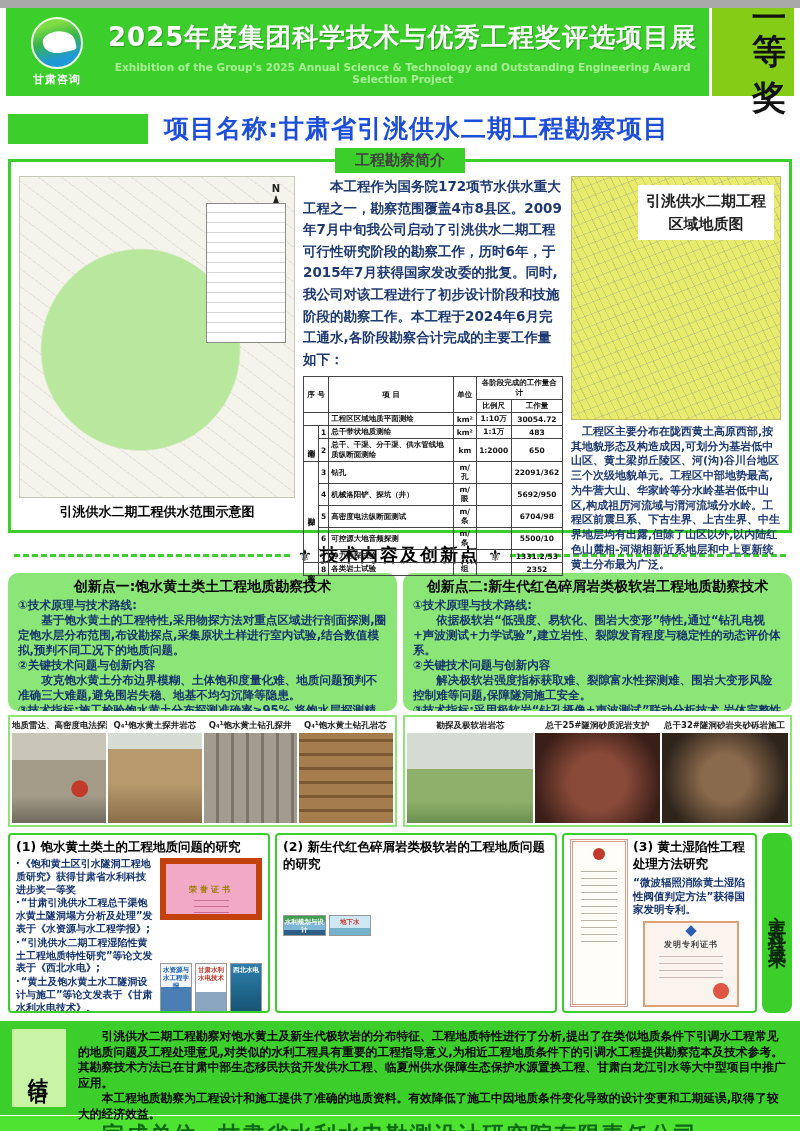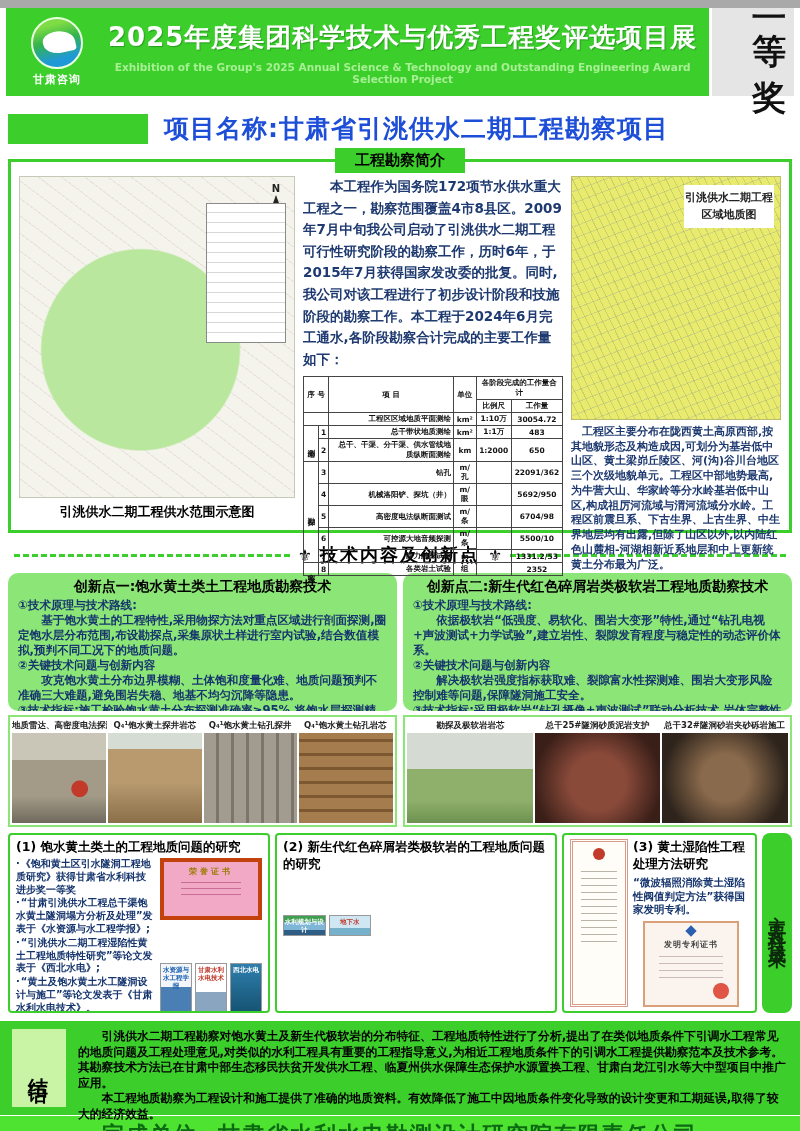--- a/index.html
+++ b/index.html
@@ -13,56 +13,56 @@
   .header-row { display:flex; margin:0 6px; height:88px; }
   .header { flex:1; background:#3ccf2c; display:flex; align-items:center; padding:0 12px; gap:12px; }
   .logo-block { width:78px; text-align:center; flex:none; }
   .logo-circle { width:52px; height:52px; border-radius:50%; margin:0 auto; background:linear-gradient(165deg,#7fdc44 18%,#34b44a 45%,#1f99d6 78%); position:relative; overflow:hidden; border:2px solid #e8ffe0; }
   .logo-circle::after { content:""; position:absolute; left:10px; top:12px; width:32px; height:22px; background:#fff; border-radius:60% 90% 20% 80%; transform:rotate(-12deg); }
   .logo-text { color:#fff; font-size:11px; font-weight:bold; margin-top:3px; letter-spacing:1px; }
   .header-titles { flex:1; text-align:center; }
   .header-title { color:#fff; font-size:26px; font-weight:800; letter-spacing:1px; text-shadow:1px 1px 1px rgba(0,60,0,.35); white-space:nowrap; }
   .header-subtitle { color:#a7ef93; font-size:10.5px; margin-top:6px; font-weight:bold; }
   .header-divider { width:5px; background:#fff; }
-  .award-box { width:112px; background:#e5e5e5; display:flex; align-items:center; justify-content:flex-start;padding-left:40px; }
+  .award-box { width:112px; background:#84cc16; display:flex; align-items:center; justify-content:flex-start;padding-left:40px; }
   .award-box span { color:#111; font-size:34px; font-weight:800; letter-spacing:1px; }
 
   
   .project-row { display:flex; align-items:center; margin:16px 8px 10px; }
   .project-block { width:140px; height:30px; background:#3ccf2c; margin-right:16px; flex:none; }
   .project-title { font-size:25px; font-weight:800; color:#1d4ed8; letter-spacing:1px; white-space:nowrap; }
 
   
   .intro-box { margin:14px 8px 0; border:3px solid #3ccf2c; position:relative; height:374px; padding:14px 8px 6px; }
-  .badge { position:absolute; top:-14px; left:50%; transform:translateX(-50%); background:#3ccf2c; color:#000000; font-size:15px; font-weight:800; padding:3px 20px; white-space:nowrap; }
+  .badge { position:absolute; top:-14px; left:50%; transform:translateX(-50%); background:#3ccf2c; color:#404040; font-size:15px; font-weight:800; padding:3px 20px; white-space:nowrap; }
   .intro-cols { display:flex; gap:8px; height:100%; }
   .col-left { width:276px; flex:none; }
   .supply-map { height:322px; border:1px solid #c5cab8; position:relative; background:
       radial-gradient(ellipse 60% 52% at 44% 54%, #b9e79d 0 60%, rgba(0,0,0,0) 61%),
       repeating-linear-gradient(37deg, rgba(180,150,160,.18) 0 1px, rgba(0,0,0,0) 1px 14px),
       #f4f3ec; }
   .map-legend { position:absolute; top:26px; right:8px; width:80px; height:140px; background:#fff; border:1px solid #8a8a8a;
       background-image:repeating-linear-gradient(0deg,#fff 0 9px,#d8d8d8 9px 10px); }
   .north { position:absolute; top:6px; right:14px; font-size:10px; font-weight:800; color:#222; }
   .north::after { content:""; display:block; margin:1px auto 0; width:0; height:0; border-left:4px solid transparent; border-right:4px solid transparent; border-bottom:11px solid #222; }
   .map-caption { text-align:center; font-size:13px; font-weight:800; color:#000; margin-top:5px; }
 
   .col-center { flex:1; min-width:0; }
   .intro-para { font-size:13.5px; font-weight:700; color:#1e3a70; line-height:1.6; text-indent:2em; margin-bottom:6px; }
   .wtable { width:100%; border-collapse:collapse; font-size:7.5px; color:#111; }
   .wtable th,.wtable td { border:1px solid #444; padding:1px 2px; text-align:center; font-weight:bold; }
-  .wtable .ti { text-align:right; }
+  .wtable .ti { text-align:left; }
   .wtable .grp { writing-mode:vertical-rl; text-orientation:upright; letter-spacing:1px; width:11px; }
 
   .col-right { width:210px; flex:none; }
   .geo-map { height:244px; position:relative; border:1px solid #b9bd6d; background:
       repeating-linear-gradient(64deg, rgba(150,160,90,.35) 0 1px, rgba(0,0,0,0) 1px 7px),
       repeating-linear-gradient(-21deg, rgba(120,140,170,.25) 0 1px, rgba(0,0,0,0) 1px 11px),
       #e9eb6f; }
-  .geo-label { position:absolute; top:8px; right:6px; background:#fff; padding:5px 1px; font-size:11px; font-weight:800; color:#222; text-align:center; line-height:1.5; font-family:"DejaVu Serif","Liberation Serif",serif; }
+  .geo-label { position:absolute; top:8px; right:6px; background:#fff; padding:5px 8px; font-size:15px; font-weight:800; color:#222; text-align:center; line-height:1.5; font-family:"DejaVu Serif","Liberation Serif",serif; }
   .geo-para { font-size:11px; font-weight:700; color:#1e3a70; line-height:1.34; margin-top:5px; text-indent:1em; }
 
   
   .tech-header { display:flex; align-items:center; gap:8px; margin:10px 14px 6px; }
   .tech-header .dash { flex:1; border-top:3px dashed #3ccf2c; }
   .tech-header .fleur { font-size:16px; color:#111; }
   .tech-title { font-size:18px; font-weight:800; color:#000; letter-spacing:2px; }
 
   
   .innov-row { display:flex; gap:6px; margin:0 8px; }
@@ -91,21 +91,21 @@
   .ach-block { border:2.5px solid #3ccf2c; border-radius:4px; background:#fff; padding:4px 6px; overflow:hidden; }
   .ach-title { font-size:12.5px; font-weight:800; color:#000; margin-bottom:2px; }
   .ach-body { display:flex; gap:5px; }
   .bullets { flex:1; list-style:none; }
   .bullets li { font-size:10px; font-weight:700; color:#16356e; line-height:1.28; margin-bottom:1px; }
   .bullets li::before { content:"·"; font-weight:900; margin-right:1px; }
   .b1 { width:262px; flex:none; }
   .b2 { width:282px; flex:none; }
   .b3 { flex:1; display:flex; gap:5px; }
   .media-col { width:102px; flex:none; display:flex; flex-direction:column; gap:3px; }
-  .cert-pink { height:62px; background:#f2a9c6; border:4px solid #c2410c; padding:4px; text-align:center; font-size:8px; font-weight:800; color:#9a7b00; letter-spacing:3px; }
+  .cert-pink { height:62px; background:#f2a9c6; border:6px solid #c2410c; padding:20px; text-align:center; font-size:8px; font-weight:800; color:#9a7b00; letter-spacing:3px; }
   .cert-pink i { display:block; margin:5px auto 0; width:70%; border-top:1px solid #c76d96; }
   .covers { display:flex; gap:3px; flex:1;margin-top:40px; }
   .cover { flex:1; border:1px solid #999; font-size:6.5px; font-weight:800; text-align:center; padding-top:3px; overflow:hidden; line-height:1.2; }
   .cover-szy { background:linear-gradient(180deg,#f2f6fa 0 45%,#4a7fb5 45%); color:#1a5fae; }
   .cover-gs  { background:linear-gradient(180deg,#fff 0 55%,#8aa5c0 55%); color:#c0392b; }
   .cover-xb  { background:linear-gradient(180deg,#2e7fae,#14506e); color:#fff; }
   .cover-slgh{ background:linear-gradient(180deg,#3f9e4f 0 30%,#7db6d6 30% 72%,#2e5e86 72%); color:#fff; }
   .cover-dxs { background:linear-gradient(180deg,#cfe7f2 0 62%,#76b1cc 62%); color:#c0392b; }
   .b2 .media-col { width:88px; }
   .b2 .covers { flex-direction:row; }

